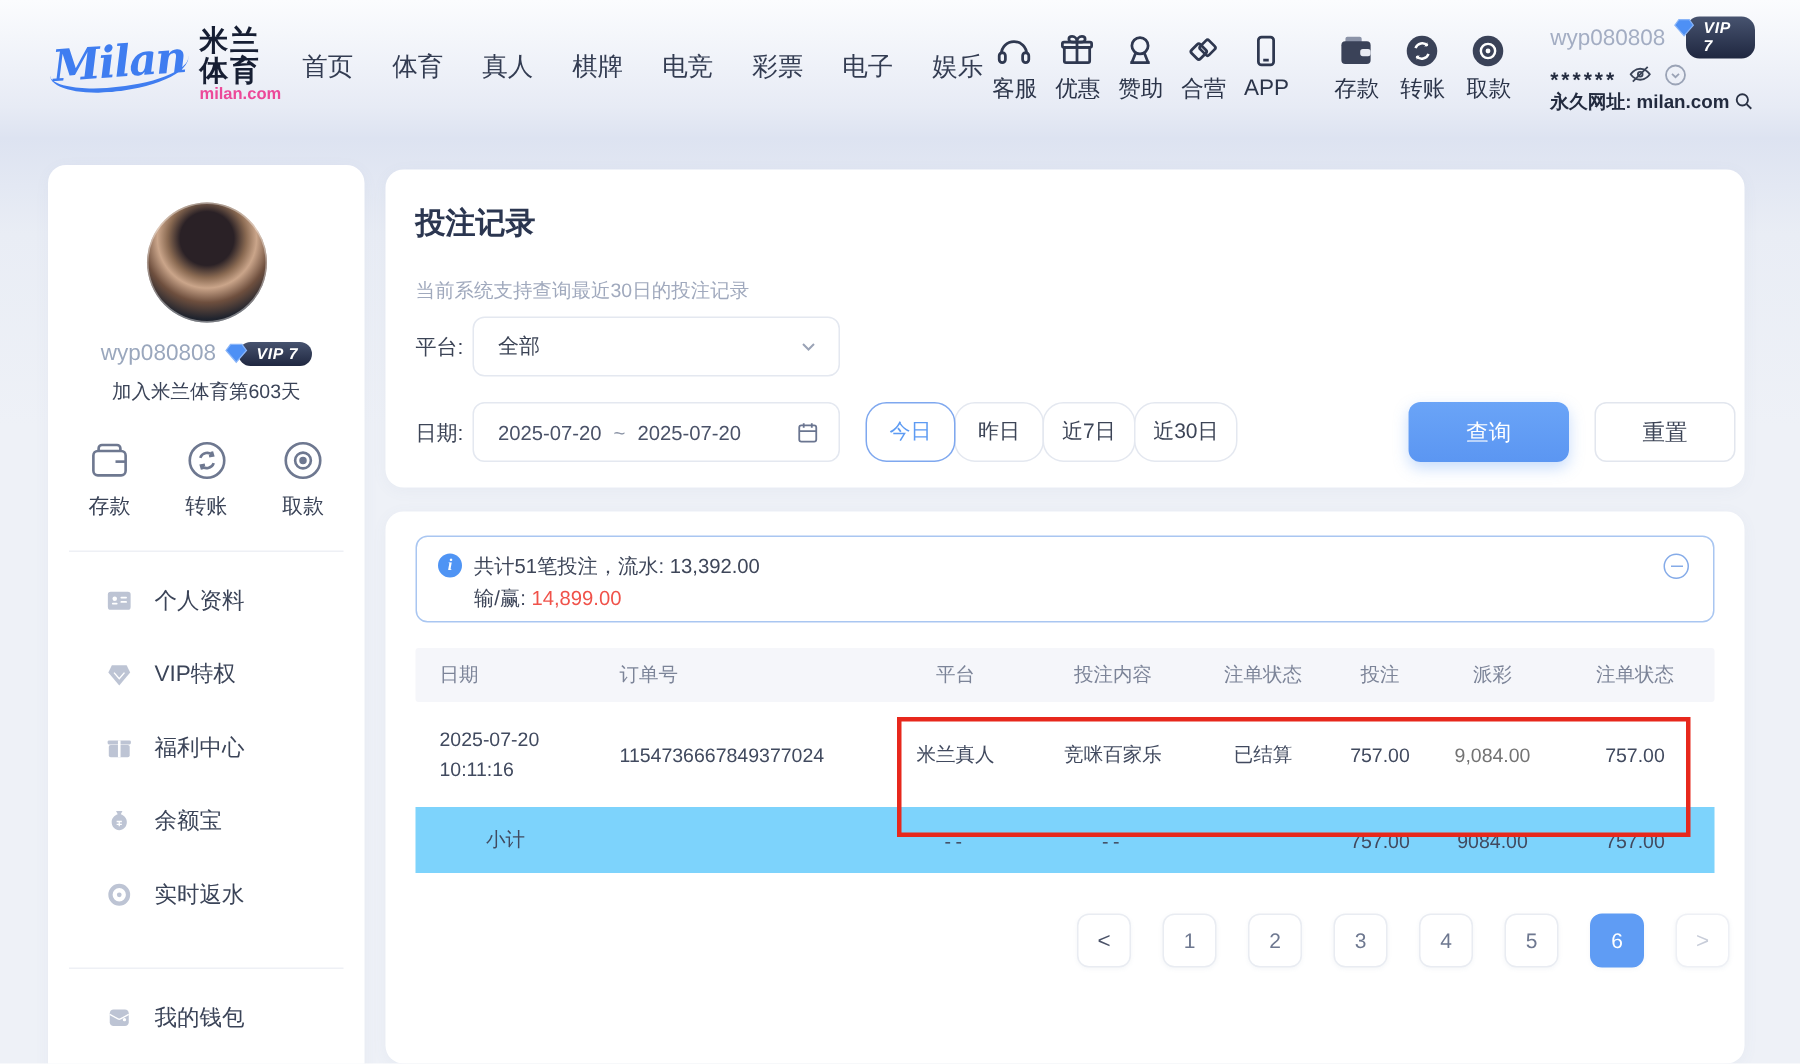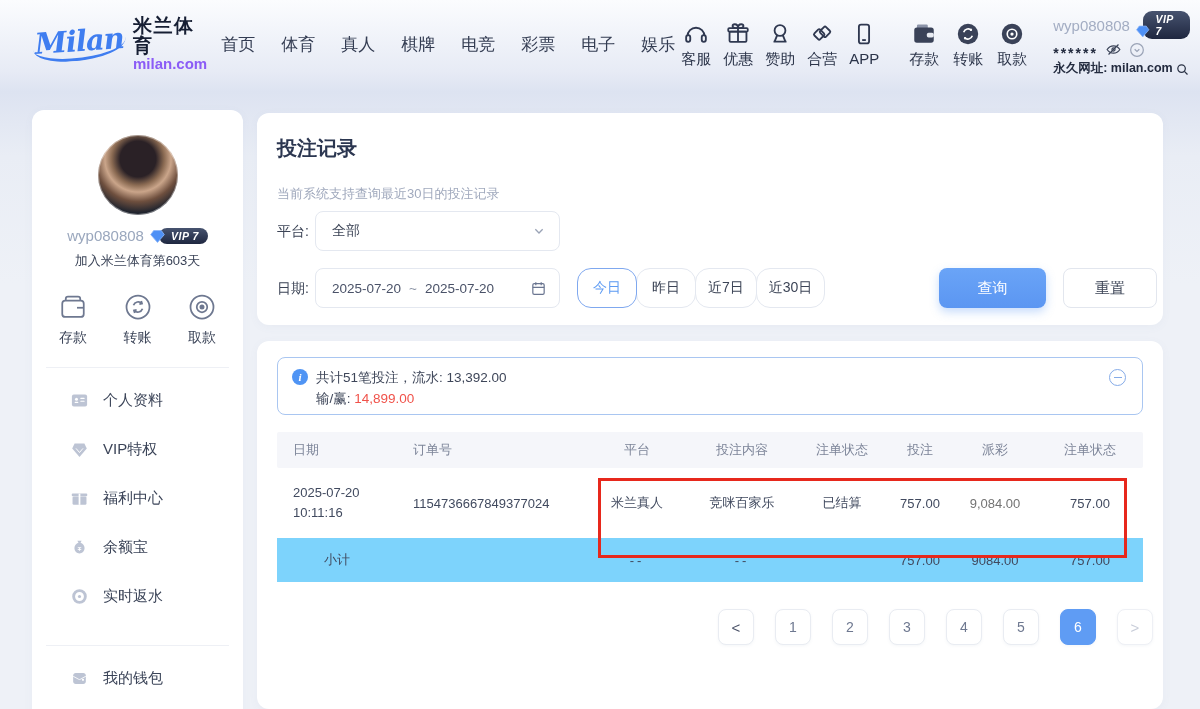--- a/index.html
+++ b/index.html
@@ -13,42 +13,42 @@
 
   
   .header { position:absolute; left:0; top:0; width:1200px; height:88px;
     display:flex; align-items:center; padding:0 22px 0 33px; }
   .logo { display:flex; align-items:center; gap:7px; cursor:pointer; }
   .logo-script { font-family:"DejaVu Serif","Liberation Serif",serif; font-style:italic; font-weight:700;
     font-size:29px; color:#3f7df0; letter-spacing:-1px; transform:rotate(-4deg); line-height:1;
     border-bottom:3px solid #3f7df0; border-radius:0 0 60% 40%; padding:0 2px 2px 2px; }
   .logo-txt { display:flex; flex-direction:column; line-height:1.05; }
   .logo-cn { font-size:19px; font-weight:800; color:#161e33; letter-spacing:1.5px; }
-  .logo-dom { font-size:15px; font-weight:700; color:#8b5cf6; }
+  .logo-dom { font-size:11px; font-weight:700; color:#ec4899; }
   .nav { display:flex; gap:26px; margin-left:14px; }
   .nav-item { font-size:17px; color:#333c52; cursor:pointer; white-space:nowrap; }
 
   .hgroup { display:flex; margin-left:auto; }
   .icon-item { width:42px; display:flex; flex-direction:column; align-items:center; gap:3px; cursor:pointer; }
   .icon-item .ig { height:28px; display:flex; align-items:flex-end; justify-content:center; color:#2f3850; }
   .icon-item .il { font-size:15px; color:#2b3449; white-space:nowrap; }
   .wgroup { display:flex; margin-left:18px; gap:2px; }
 
   .user-block { margin-left:20px; width:150px; display:flex; flex-direction:column; gap:2px; cursor:pointer; }
   .u-row1 { display:flex; align-items:center; gap:5px; }
   .u-name { font-size:15px; color:#a3adc3; }
   .u-row2 { display:flex; align-items:center; gap:7px; }
   .u-mask { font-size:14px; font-weight:700; color:#232b3f; letter-spacing:2px; line-height:10px; padding-top:6px; }
-  .u-site { display:flex; align-items:flex-end; gap:2px; font-size:12.5px; font-weight:700; color:#232b3f; white-space:nowrap; }
+  .u-site { display:flex; align-items:flex-start; gap:2px; font-size:12.5px; font-weight:700; color:#232b3f; white-space:nowrap; }
   .avatar { border-radius:50%;
     background:radial-gradient(circle at 50% 30%,#2a2126 0 26%,#8a6a52 38%,#caa58a 48%,#6e4f3e 62%,#20242e 78%,#141821 100%);
     box-shadow:inset 0 0 0 1px rgba(255,255,255,.4); }
   .avatar.sm { width:46px; height:46px; margin-left:14px; cursor:pointer; }
 
-  .vip-badge { display:inline-flex; align-items:flex-end; }
+  .vip-badge { display:inline-flex; align-items:flex-start; }
   .vip-pill { background:linear-gradient(180deg,#47536f,#1f2740); color:#fff; font-size:10.5px; font-weight:700;
     font-style:italic; padding:2px 9px 2px 12px; border-radius:9px; margin-left:-7px; letter-spacing:.5px; }
 
   
   .sidebar { position:absolute; left:32px; top:110px; width:211px; height:620px; background:#fff;
     border-radius:12px; box-shadow:0 2px 10px rgba(90,110,150,.05); padding-top:25px; }
   .s-avatar { width:80px; height:80px; margin:0 auto; }
   .s-name-row { display:flex; align-items:center; justify-content:center; gap:5px; margin-top:12px; }
   .s-name { font-size:15px; color:#9aa7bd; }
   .s-joined { text-align:center; font-size:13px; color:#3a4357; margin-top:8px; }

